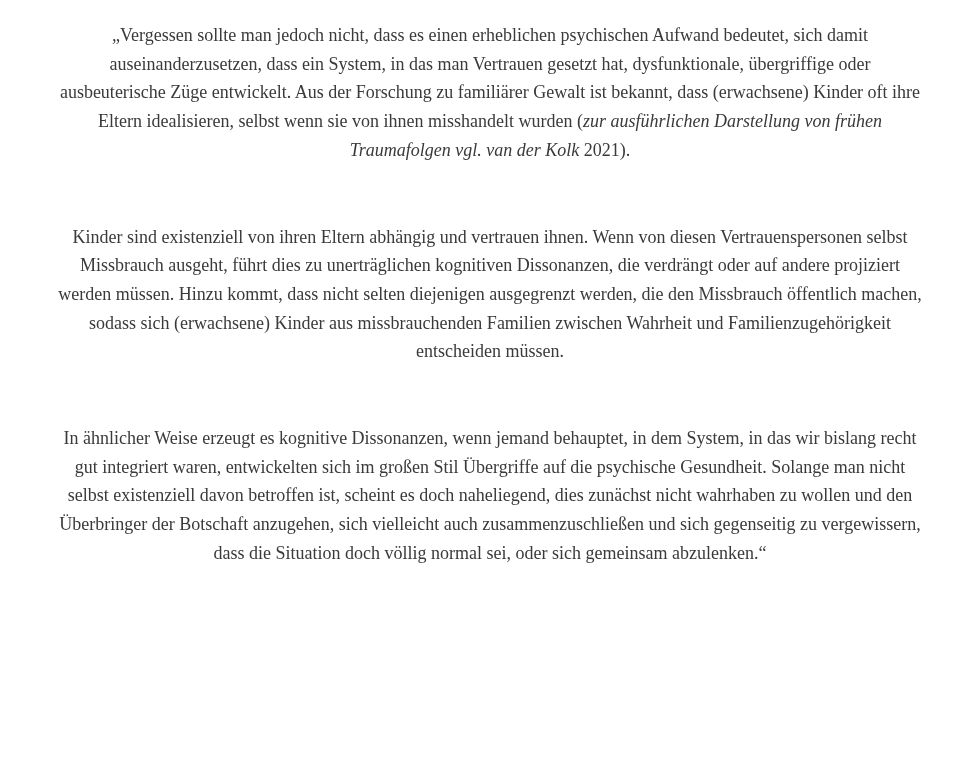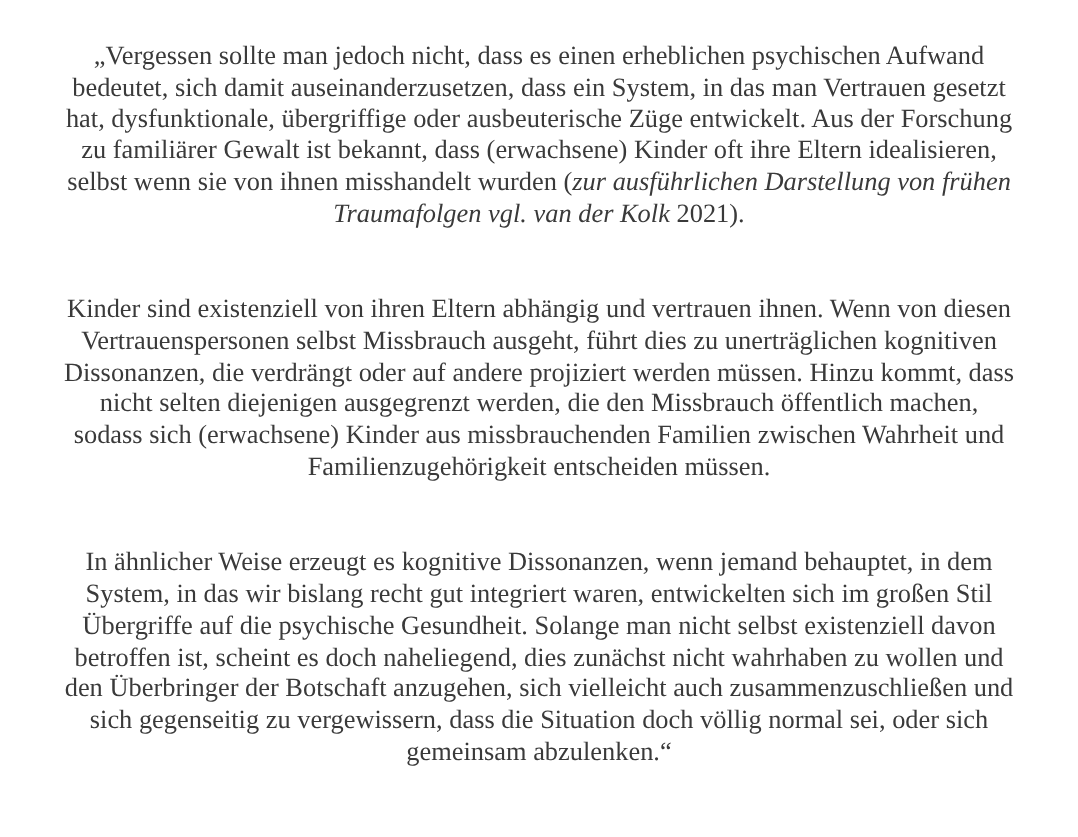--- a/index.html
+++ b/index.html
@@ -13,23 +13,23 @@
     color: #3a3a3a;
   }
   .document-body {
     width: 980px;
     min-height: 761px;
     box-sizing: border-box;
     padding: 21px 50px 40px 50px;
   }
   .para {
     max-width: 866px;
-    margin: 16px auto 58px auto;
+    margin: 0 auto 58px auto;
     text-align: center;
-    font-size: 24px;
+    font-size: 18px;
     line-height: 28.7px;
     font-weight: 400;
     letter-spacing: 0px;
   }
   .para:last-child {
     margin-bottom: 0;
   }
   .para .italic {
     font-style: italic;
   }

